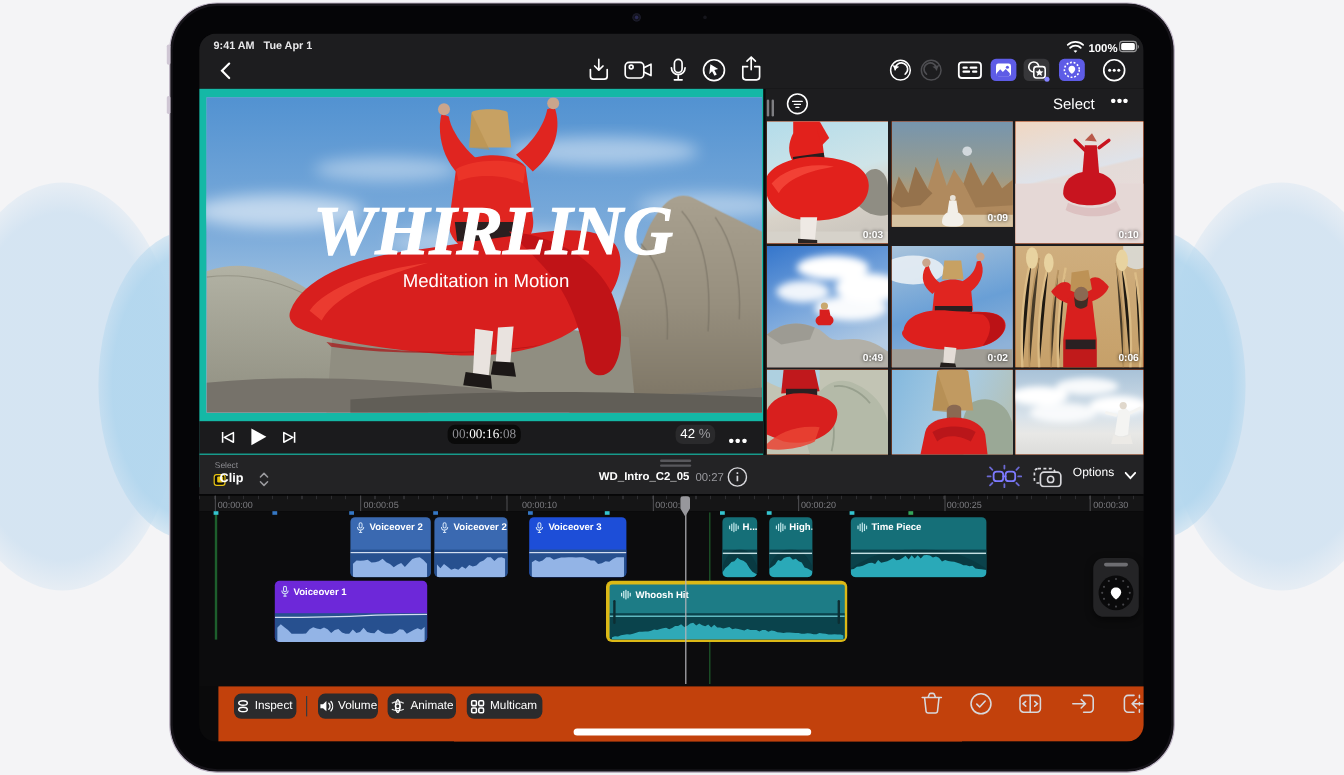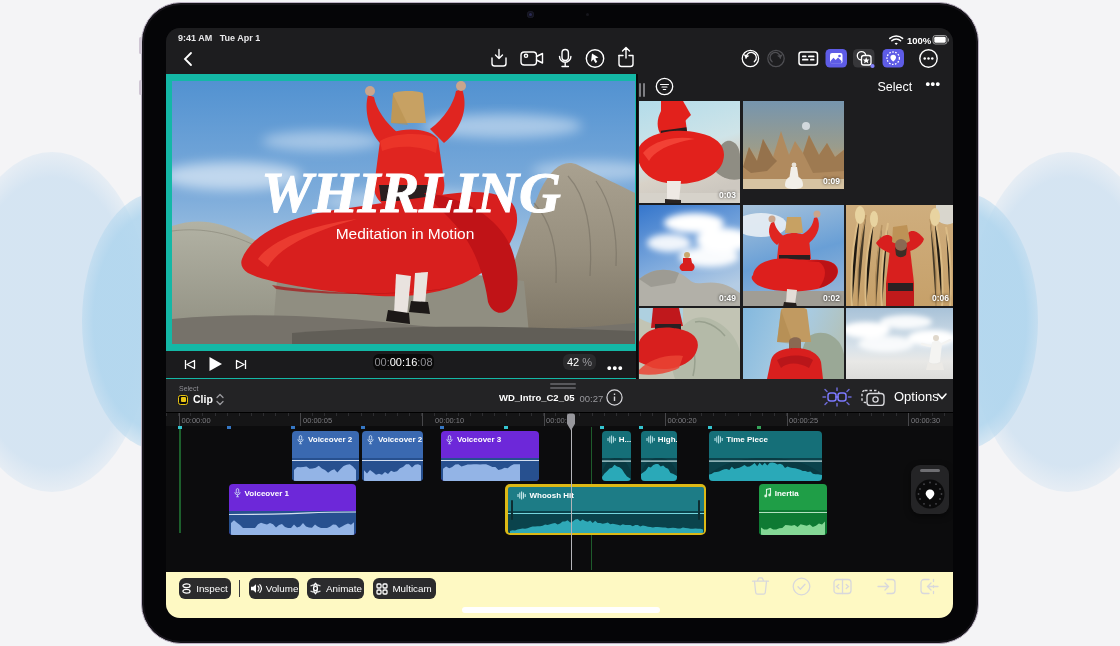--- a/index.html
+++ b/index.html
@@ -31,21 +31,21 @@
   
   #media { left:471.5px; top:46px; width:315.5px; height:304.5px; background:#1d1d1f; }
   .cell { position:absolute; overflow:hidden; background:#c2410c; }
   .dur { position:absolute; right:4px; bottom:3px; color:#fff; font-size:8.5px; font-weight:bold; text-shadow:0 0 3px rgba(0,0,0,.9); }
   
   #tlhead { left:0; top:350.5px; width:787px; height:33.5px; background:#232325; }
   #ruler { left:0; top:384px; width:787px; height:14px; border-top:1px solid #000; background:#151516 repeating-linear-gradient(to right, #2e2e31 0 1px, transparent 1px 12.16px); background-size:100% 3px; background-repeat:no-repeat; background-position:0 0; }
   .rlab { position:absolute; top:2.5px; color:#7c7c80; font-size:7.5px; }
   .tick { position:absolute; top:0; width:1px; height:13px; background:#47474a; }
   #tracks { left:0; top:398px; width:787px; height:146px; background:#0c0c0d; }
-  #botbar { left:0; top:544px; width:820px; height:46px; background:#fef9c3; }
+  #botbar { left:16px; top:544px; width:820px; height:46px; background:#c2410c; }
   .tbtn { position:absolute; top:6px; height:21px; background:#2b2b2d; border-radius:6px; color:#fff; font-size:9.8px;
     display:flex; align-items:center; justify-content:center; gap:4px; }
   
   .clip { position:absolute; border-radius:4px; overflow:hidden; }
   .cliplab { position:absolute; left:5px; top:4px; color:#fff; font-size:8px; font-weight:bold; display:flex; align-items:center; gap:4px; white-space:nowrap; }
   .marker { position:absolute; width:4px; height:3px; top:0; }
 </style>
 </head>
 <body>
 <div id="stage">
@@ -205,21 +205,21 @@
       <div class="abs" id="playbar">
         <svg class="abs" style="left:18px;top:8px;" width="12" height="11" viewBox="0 0 12 11">
             <path d="M1.5 1 L1.5 10 M10.5 1.5 L3 5.5 L10.5 9.5 Z" stroke="#fff" stroke-width="1.3" fill="none" stroke-linejoin="round"></path>
           </svg>
         <svg class="abs" style="left:42px;top:5.5px;" width="15" height="16" viewBox="0 0 15 16">
             <path d="M1.5 1 L14 8 L1.5 15 Z" fill="#fff"></path>
           </svg>
         <svg class="abs" style="left:69px;top:8px;" width="12" height="11" viewBox="0 0 12 11">
             <path d="M10.5 1 L10.5 10 M1.5 1.5 L9 5.5 L1.5 9.5 Z" stroke="#fff" stroke-width="1.3" fill="none" stroke-linejoin="round"></path>
           </svg>
-        <div class="abs tc" style="left:207px;top:3.5px;width:61px;height:16px;line-height:16px;"><span style="color:#8e8e93">00:</span><span>00:16</span><span style="color:#8e8e93">:08</span></div>
+        <div class="abs tc" style="left:207px;top:3.5px;width:61px;height:16px;line-height:16px;font-family:Liberation Serif, serif;"><span style="color:#8e8e93">00:</span><span>00:16</span><span style="color:#8e8e93">:08</span></div>
         <div class="abs pct" style="left:397px;top:3.5px;width:33px;height:16px;line-height:16px;">42 <span style="color:#9a9a9e">%</span></div>
         <div class="abs" style="left:441px;top:9px;color:#fff;font-size:13px;letter-spacing:1px;font-weight:bold;">•••</div>
       </div>
     </div>
 
     <div class="abs" id="media">
       <div class="abs" style="left:1px;top:9px;width:2px;height:14px;background:#7e7e82;border-radius:1px;"></div>
       <div class="abs" style="left:5px;top:9px;width:2px;height:14px;background:#7e7e82;border-radius:1px;"></div>
       <svg class="abs" style="left:17px;top:3px;" width="19" height="19" viewBox="0 0 19 19">
         <circle cx="9.5" cy="9.5" r="8.2" stroke="#fff" stroke-width="1.3" fill="none"></circle>
@@ -268,20 +268,40 @@
           <path d="M0 66 L6 46 L14 60 L20 38 L30 56 L34 60 L24 70 L8 72 Z" fill="#8a6844" opacity=".7"></path>
           <path d="M60 52 L66 34 L76 54 L84 42 L92 56 L102 48 L102 70 L70 72 Z" fill="#936f4a" opacity=".6"></path>
           <path d="M0 78 h102 v24 h-102 z" fill="#d6c3a2"></path>
           <path d="M42 84 C42 78 46 75 51 75 C56 75 60 78 60 84 C60 87 56 88 51 88 C46 88 42 87 42 84 Z" fill="#f2efe9"></path>
           <path d="M48 66 l6 0 1.5 10 -9 0 z" fill="#f2efe9"></path>
           <circle cx="51" cy="64" r="2.4" fill="#e8e2d8"></circle>
         </svg>
         <div class="dur">0:09</div>
       </div>
 
+      <div class="cell" style="left:208.5px;top:26.7px;width:107px;height:102px;">
+        <svg width="107" height="102" viewBox="0 0 107 102">
+          <defs>
+            <linearGradient id="s13" x1="0" y1="0" x2=".25" y2="1">
+                <stop offset="0" stop-color="#f0d7c2"></stop>
+                <stop offset=".5" stop-color="#dfe3ea"></stop>
+                <stop offset=".52" stop-color="#e4dbd8"></stop>
+                <stop offset="1" stop-color="#e9dcda"></stop>
+              </linearGradient>
+          </defs>
+          <rect width="107" height="102" fill="url(#s13)"></rect>
+          <rect y="52" width="107" height="50" fill="#e5d8d6"></rect>
+          <path d="M40 60 C40 48 50 42 62 42 C76 42 84 50 84 60 C84 66 74 70 62 70 C50 70 40 66 40 60 Z" fill="#c8141f"></path>
+          <path d="M58 20 l10 0 2 24 -14 0 z" fill="#c8141f"></path>
+          <path d="M58 16 l6 -6 4 7 z" fill="#b9594a"></path>
+          <path d="M70 22 l8 -6 M58 24 l-8 -8" stroke="#c8141f" stroke-width="3" stroke-linecap="round"></path>
+          <path d="M44 68 C56 74 74 74 84 66 L88 74 C74 82 52 80 42 74 Z" fill="#d8b8b8" opacity=".7"></path>
+        </svg>
+        <div class="dur">0:10</div>
+      </div>
 
       <div class="cell" style="left:1.5px;top:130.5px;width:101px;height:101.5px;">
         <svg width="101" height="102" viewBox="0 0 101 102">
           <defs>
               <linearGradient id="s21" x1="0" y1="0" x2=".4" y2="1">
                 <stop offset="0" stop-color="#3576cc"></stop>
                 <stop offset=".55" stop-color="#7aa7dc"></stop>
                 <stop offset="1" stop-color="#b4cce4"></stop>
               </linearGradient>
           <filter id="bl2">
@@ -419,21 +439,21 @@
           <circle cx="90" cy="30" r="3" fill="#e0d8cc"></circle>
           <path d="M96 36 l8 -4 M84 38 l-8 -2" stroke="#f4f4f2" stroke-width="2.5" stroke-linecap="round"></path>
         </svg>
       </div>
     </div>
 
     <div class="abs" id="tlhead">
       <div class="abs" style="left:13px;top:6px;color:#8e8e93;font-size:7px;">Select</div>
       <div class="abs" style="left:12px;top:16px;width:10px;height:10px;border:1.7px solid #e8c413;border-radius:2.5px;background:#0c0c0c;"></div>
       <div class="abs" style="left:14.5px;top:18.5px;width:5px;height:5px;background:#e8c413;border-radius:1px;"></div>
-      <div class="abs" style="left:27px;top:14.5px;color:#fff;font-size:10.5px;font-weight:bold;">Clip</div>
+      <div class="abs" style="left:17px;top:14.5px;color:#fff;font-size:10.5px;font-weight:bold;">Clip</div>
       <svg class="abs" style="left:50px;top:14px;" width="8" height="13" viewBox="0 0 8 13">
           <path d="M1 4.5 L4 1.5 L7 4.5 M1 8.5 L4 11.5 L7 8.5" stroke="#9a9a9e" stroke-width="1.3" fill="none" stroke-linecap="round" stroke-linejoin="round"></path>
         </svg>
       <div class="abs" style="left:384px;top:4px;width:26px;height:2px;background:#58585c;border-radius:1px;"></div>
       <div class="abs" style="left:384px;top:8px;width:26px;height:2px;background:#58585c;border-radius:1px;"></div>
       <div class="abs" style="left:333px;top:13.5px;color:#fff;font-size:9.5px;font-weight:bold;">WD_Intro_C2_05</div>
       <div class="abs" style="left:413.5px;top:14px;color:#98989d;font-size:9.5px;">00:27</div>
       <svg class="abs" style="left:440px;top:10px;" width="17" height="17" viewBox="0 0 17 17">
           <circle cx="8.5" cy="8.5" r="7.6" stroke="#d8d8dc" stroke-width="1.2" fill="none"></circle>
           <path d="M8.5 7.5 v4.5 M8.5 4.6 v1.4" stroke="#d8d8dc" stroke-width="1.4"></path>
@@ -444,21 +464,21 @@
           <rect x="17" y="7" width="8" height="8" rx="2.5"></rect>
           <path d="M15 11 h2"></path>
           <path d="M4 3.5 l2 2 M28 3.5 l-2 2 M4 18.5 l2 -2 M28 18.5 l-2 -2 M16 2 v2.5 M16 17.5 v2.5 M2 11 h2.5 M27.5 11 h2.5" opacity=".8"></path>
         </g>
       </svg>
       <svg class="abs" style="left:694px;top:7.5px;" width="28" height="20" viewBox="0 0 28 20">
         <rect x="2" y="4.5" width="17" height="12" rx="3" stroke="#d8d8dc" stroke-width="1.4" fill="none" stroke-dasharray="2.5 2"></rect>
         <rect x="7" y="7.5" width="17" height="12" rx="3" fill="#232325" stroke="#d8d8dc" stroke-width="1.4"></rect>
         <circle cx="15.5" cy="13.5" r="2.6" stroke="#d8d8dc" stroke-width="1.3" fill="none"></circle>
       </svg>
-      <div class="abs" style="left:728px;top:10.5px;color:#fff;font-size:13px;">Options</div>
+      <div class="abs" style="left:728px;top:10.5px;color:#fff;font-size:10px;">Options</div>
       <svg class="abs" style="left:771px;top:14px;" width="10" height="7" viewBox="0 0 10 7">
           <path d="M1 1 L5 5.5 L9 1" stroke="#fff" stroke-width="1.5" fill="none" stroke-linecap="round"></path>
         </svg>
     </div>
 
     <div class="abs" id="ruler">
       <div class="tick" style="left:12.8px"></div>
         <div class="rlab" style="left:15.5px">00:00:00</div>
       <div class="tick" style="left:134.4px"></div>
         <div class="rlab" style="left:137px">00:00:05</div>
@@ -498,21 +518,21 @@
                 <rect x="2.6" y="0.5" width="2.8" height="5" rx="1.4"></rect>
                 <path d="M1 4.5 a3 3 0 0 0 6 0 M4 7.5 v2 M2.5 9.8 h3"></path>
               </g>
             </svg>Voiceover 2</div>
         <div class="abs" style="left:0;top:27px;width:100%;height:23px;background:#27508f;"></div>
         <div class="abs" style="left:0;top:29px;width:100%;height:1.2px;background:#dce6f5;opacity:.95;"></div>
         <svg class="abs" style="left:2px;top:31px;" width="57" height="19" viewBox="0 0 57 19">
             <path d="M0,19 L0.0,8.3 L3.0,11.6 L6.0,8.1 L9.0,10.3 L12.0,12.8 L15.0,11.7 L18.0,12.8 L21.0,10.1 L24.0,11.9 L27.0,8.8 L30.0,10.0 L33.0,9.3 L36.0,6.3 L39.0,5.0 L42.0,2.3 L45.0,2.3 L48.0,5.4 L51.0,2.8 L54.0,2.3 L57.0,3.6 L57,19 Z" fill="#93b4e6"></path>
           </svg>
       </div>
-      <div class="clip" style="left:275px;top:4.5px;width:98px;height:50px;background:#6d28d9;">
+      <div class="clip" style="left:275px;top:4.5px;width:81px;height:50px;background:#1d4ed8;">
         <div class="cliplab"><svg width="7" height="10" viewBox="0 0 8 11">
               <g stroke="#cfe0f5" stroke-width="1" fill="none">
                 <rect x="2.6" y="0.5" width="2.8" height="5" rx="1.4"></rect>
                 <path d="M1 4.5 a3 3 0 0 0 6 0 M4 7.5 v2 M2.5 9.8 h3"></path>
               </g>
             </svg>Voiceover 3</div>
         <div class="abs" style="left:0;top:27px;width:100%;height:23px;background:#27508f;"></div>
         <div class="abs" style="left:0;top:29px;width:100%;height:1.2px;background:#dce6f5;opacity:.95;"></div>
         <svg class="abs" style="left:2px;top:31px;" width="77" height="19" viewBox="0 0 77 19">
             <path d="M0,19 L0.0,6.8 L3.1,4.6 L6.2,6.2 L9.2,5.1 L12.3,2.4 L15.4,2.3 L18.5,4.4 L21.6,3.4 L24.6,2.6 L27.7,2.6 L30.8,2.3 L33.9,2.3 L37.0,2.6 L40.0,2.3 L43.1,2.3 L46.2,3.6 L49.3,5.0 L52.4,5.0 L55.4,8.1 L58.5,7.3 L61.6,5.7 L64.7,6.2 L67.8,3.8 L70.8,2.3 L73.9,2.3 L77.0,2.3 L77,19 Z" fill="#93b4e6"></path>
@@ -601,32 +621,20 @@
           <div class="abs" style="left:0;top:24px;width:100%;height:22px;background:#0a434c;"></div>
           <div class="abs" style="left:0;top:26.5px;width:100%;height:1.2px;background:#7adee6;opacity:.95;"></div>
           <svg class="abs" style="left:2px;top:30px;" width="193" height="16" viewBox="0 0 193 16">
               <path d="M0,16 L0.0,14.1 L2.5,13.2 L5.0,13.4 L7.5,12.4 L10.0,11.9 L12.5,11.5 L15.0,11.7 L17.5,11.2 L20.1,10.3 L22.6,9.4 L25.1,9.5 L27.6,9.3 L30.1,9.2 L32.6,8.7 L35.1,7.6 L37.6,7.9 L40.1,7.2 L42.6,6.5 L45.1,6.1 L47.6,7.4 L50.1,6.4 L52.6,4.6 L55.1,4.6 L57.6,3.3 L60.2,5.5 L62.7,4.5 L65.2,2.5 L67.7,1.9 L70.2,4.3 L72.7,2.6 L75.2,4.1 L77.7,4.8 L80.2,3.4 L82.7,6.0 L85.2,3.7 L87.7,5.9 L90.2,6.0 L92.7,6.7 L95.2,6.2 L97.8,5.4 L100.3,7.3 L102.8,6.7 L105.3,7.2 L107.8,7.8 L110.3,8.4 L112.8,7.2 L115.3,8.1 L117.8,8.1 L120.3,8.0 L122.8,9.3 L125.3,8.0 L127.8,8.0 L130.3,9.5 L132.8,8.5 L135.4,8.9 L137.9,9.8 L140.4,10.0 L142.9,10.5 L145.4,10.1 L147.9,10.1 L150.4,10.2 L152.9,10.4 L155.4,10.4 L157.9,11.2 L160.4,11.1 L162.9,10.7 L165.4,11.0 L167.9,11.5 L170.4,11.5 L172.9,10.6 L175.5,11.0 L178.0,11.2 L180.5,11.7 L183.0,11.7 L185.5,11.5 L188.0,11.8 L190.5,11.7 L193.0,12.5 L193,16 Z" fill="#2fa9b7"></path>
             </svg>
           <div class="abs" style="left:3.5px;top:13px;width:2px;height:20px;background:#0d2e33;border-radius:1px;"></div>
           <div class="abs" style="right:3.5px;top:13px;width:2px;height:20px;background:#0d2e33;border-radius:1px;"></div>
         </div>
       </div>
 
-      <div class="clip" style="left:592.7px;top:58px;width:68.2px;height:51px;background:#1f9e47;">
-        <div class="cliplab" style="gap:3px;"><svg width="8" height="10" viewBox="0 0 8 10">
-              <path d="M2.5 8 V1.5 L6.5 0.5 V7" stroke="#d8f4de" stroke-width="1.1" fill="none"></path>
-              <circle cx="1.7" cy="8" r="1.4" fill="#d8f4de"></circle>
-              <circle cx="5.7" cy="7" r="1.4" fill="#d8f4de"></circle>
-            </svg>Inertia</div>
-        <div class="abs" style="left:0;top:26px;width:100%;height:25px;background:#0e7a33;"></div>
-        <div class="abs" style="left:0;top:27.5px;width:100%;height:1px;background:#c8ecd0;opacity:.9;"></div>
-        <svg class="abs" style="left:2px;top:31px;" width="64" height="20" viewBox="0 0 64 20">
-            <path d="M0,20 L0.0,12.5 L3.0,14.6 L6.1,14.6 L9.1,12.8 L12.2,14.5 L15.2,14.6 L18.3,13.3 L21.3,13.1 L24.4,10.1 L27.4,10.2 L30.5,10.7 L33.5,10.0 L36.6,11.9 L39.6,9.2 L42.7,10.0 L45.7,10.8 L48.8,9.5 L51.8,11.9 L54.9,10.8 L57.9,8.4 L61.0,9.5 L64.0,6.5 L64,20 Z" fill="#84d795"></path>
-          </svg>
-      </div>
 
 
       <div class="marker" style="left:11.5px;background:#35c4cf;"></div>
       <div class="marker" style="left:61px;background:#3577c4;"></div>
       <div class="marker" style="left:124.5px;background:#3577c4;"></div>
       <div class="marker" style="left:194.5px;background:#3577c4;"></div>
       <div class="marker" style="left:273.5px;background:#3577c4;"></div>
       <div class="marker" style="left:337.5px;background:#35c4cf;"></div>
       <div class="marker" style="left:434.3px;background:#35c4cf;"></div>
       <div class="marker" style="left:473.3px;background:#35c4cf;"></div>

